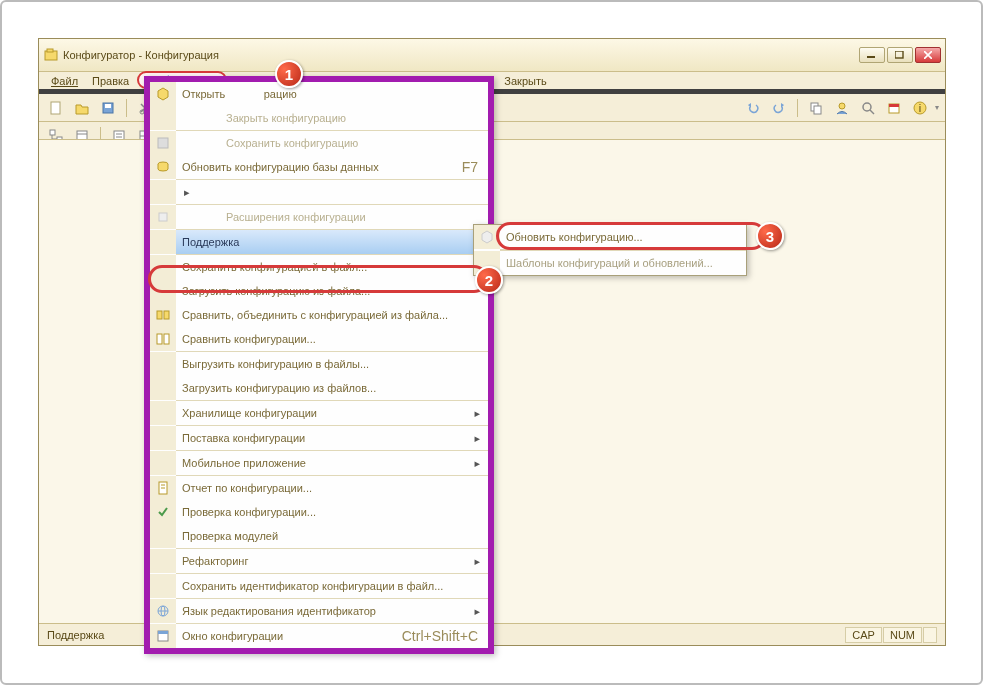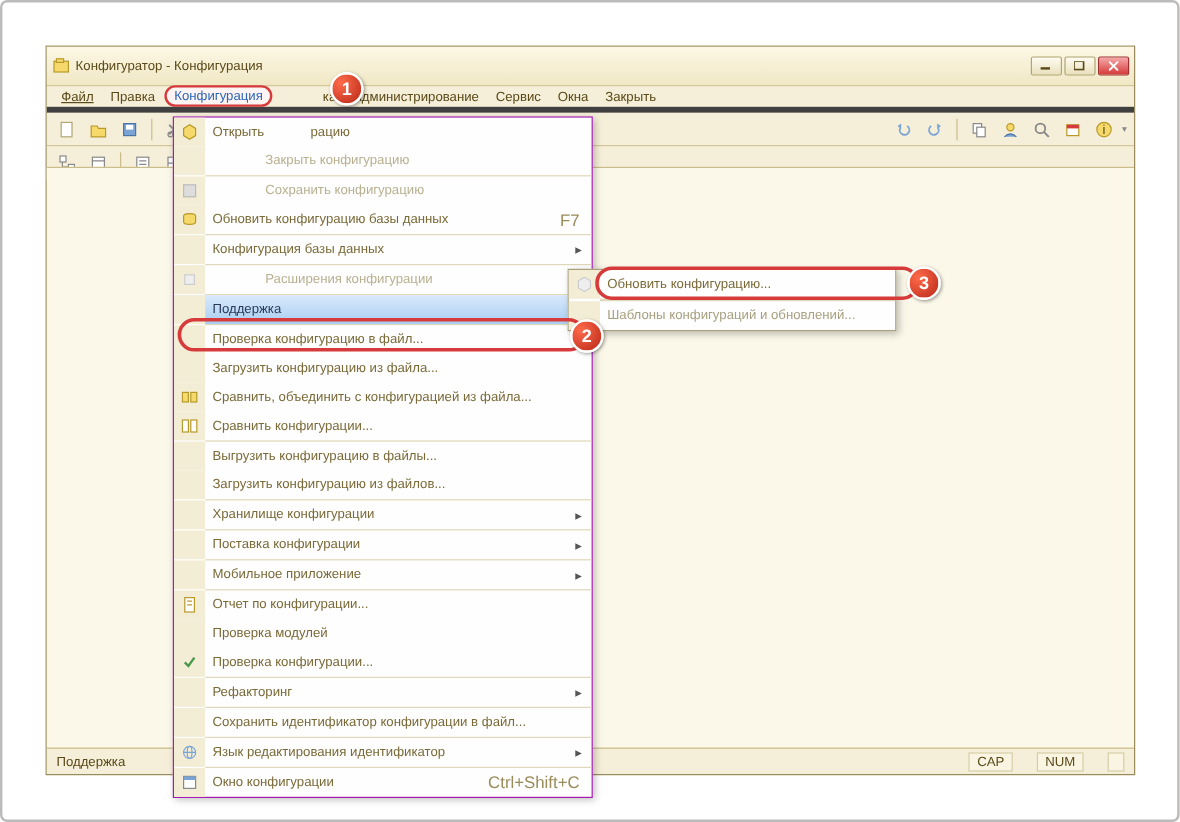--- a/index.html
+++ b/index.html
@@ -15,24 +15,24 @@
 .menubar { height: 22px; display: flex; align-items: flex-end; padding: 0 6px; gap: 2px; border-bottom: 5px solid #404040; background: #f5eed8; }
 .menu-item { padding: 2px 6px; color: #5a4a18; cursor: pointer; text-decoration: underline; text-decoration-color: transparent; }
 .menu-item .u { text-decoration: underline; }
 .menu-item.highlighted { border: 2.5px solid #d63a3a; border-radius: 10px; padding: 1px 6px; color: #2a66b8; background: #fff4f4; }
 .toolbar { height: 28px; display: flex; align-items: center; padding: 0 6px; gap: 4px; border-bottom: 1px solid #cbbd8a; background: #f5eed8; }
 .toolbar2 { height: 28px; display: flex; align-items: center; padding: 0 6px; gap: 4px; border-bottom: 1px solid #cbbd8a; background: #f5eed8; }
 .tbtn { width: 22px; height: 22px; border: 1px solid transparent; border-radius: 2px; display: flex; align-items: center; justify-content: center; cursor: pointer; }
 .tsep { width: 1px; height: 18px; background: #cbbd8a; margin: 0 3px; }
 .client { position: absolute; left: 0; top: 100px; right: 0; bottom: 22px; background: #fbf7e9; border-top: 1px solid #cbbd8a; }
 .statusbar { position: absolute; left: 0; right: 0; bottom: 0; height: 22px; background: #f5eed8; border-top: 1px solid #cbbd8a; display: flex; align-items: center; padding: 0 8px; color: #5a4a18; }
-.statusbar .right { margin-left: auto; display: flex; gap: 20px; }
+.statusbar .right { margin-left: auto; display: flex; gap: 1px; }
 .status-cell { border: 1px solid #d6cda6; padding: 1px 6px; background: #faf5e3; }
 
-.dropdown { position: absolute; left: 144px; top: 97px; width: 350px; background: #fefefe; border: 1px solid #a21caf; box-shadow: 2px 2px 6px rgba(0,0,0,0.25); }
+.dropdown { position: absolute; left: 144px; top: 76px; width: 350px; background: #fefefe; border: 6px solid #a21caf; box-shadow: 2px 2px 6px rgba(0,0,0,0.25); }
 .dd-row { display: flex; align-items: center; height: 24px; color: #7a6a38; cursor: pointer; }
 .dd-row.disabled { color: #b8b090; cursor: default; gap: 44px; }
 .dd-row.highlight { background: linear-gradient(#d9e9fb,#a9cef2); color: #2a3a5a; }
 .dd-icon { width: 26px; height: 24px; background: #f3edd6; display: flex; align-items: center; justify-content: center; flex-shrink: 0; }
 .dd-label { flex: 1; padding-left: 6px; white-space: nowrap; overflow: hidden; }
 .dd-shortcut { padding: 0 10px; color: #9a8c5a; font-size: 14px; }
 .dd-arrow { padding: 0 8px; color: #555; }
 .dd-sep { height: 1px; background: #e0d8b8; margin-left: 26px; }
 
 .submenu { position: absolute; left: 473px; top: 224px; width: 274px; background: #fefefe; border: 1px solid #a9a07a; box-shadow: 2px 2px 6px rgba(0,0,0,0.25); }
@@ -232,42 +232,41 @@
           <ellipse cx="7" cy="4" rx="5" ry="2" fill="#f6d96b" stroke="#b89a2a"></ellipse>
           <path d="M2 4 v5 a5 2 0 0 0 10 0 v-5" fill="#f6d96b" stroke="#b89a2a"></path>
         </svg>
       </div>
     <span class="dd-label">Обновить конфигурацию базы данных</span>
     <span class="dd-shortcut">F7</span>
   </div>
   <div class="dd-sep"></div>
   <div class="dd-row">
     <div class="dd-icon"></div>
-      <span class="dd-label">Конфигурация базы данных</span>
       <span class="dd-arrow">▸</span>
   </div>
   <div class="dd-sep"></div>
   <div class="dd-row disabled">
     <div class="dd-icon">
         <svg width="14" height="14">
           <rect x="3" y="3" width="8" height="8" fill="#eee" stroke="#ccc"></rect>
         </svg>
       </div>
     <span class="dd-label">Расширения конфигурации</span>
   </div>
   <div class="dd-sep"></div>
   <div class="dd-row highlight">
     <div class="dd-icon"></div>
       <span class="dd-label">Поддержка</span>
       <span class="dd-arrow">▸</span>
   </div>
   <div class="dd-sep"></div>
   <div class="dd-row">
     <div class="dd-icon"></div>
-      <span class="dd-label">Проверка конфигурацию в файл...</span>
+      <span class="dd-label">Сохранить конфигурацией в файл...</span>
   </div>
   <div class="dd-row">
     <div class="dd-icon"></div>
       <span class="dd-label">Загрузить конфигурацию из файла...</span>
   </div>
   <div class="dd-row">
     <div class="dd-icon">
         <svg width="14" height="14">
           <rect x="1" y="3" width="5" height="8" fill="#f6d96b" stroke="#b89a2a"></rect>
           <rect x="8" y="3" width="5" height="8" fill="#f6d96b" stroke="#b89a2a"></rect>
@@ -316,31 +315,31 @@
     <div class="dd-icon">
         <svg width="14" height="14">
           <rect x="3" y="1" width="8" height="12" fill="#fff" stroke="#b89a2a"></rect>
           <line x1="5" y1="4" x2="9" y2="4" stroke="#b89a2a"></line>
           <line x1="5" y1="7" x2="9" y2="7" stroke="#b89a2a"></line>
         </svg>
       </div>
     <span class="dd-label">Отчет по конфигурации...</span>
   </div>
   <div class="dd-row">
+    <div class="dd-icon">
+        <svg width="14" height="14">
+          <path d="M3 7 L6 10 L11 3" fill="none" stroke="#4a9a4a" stroke-width="2"></path>
+        </svg>
+      </div>
+    <span class="dd-label">Проверка конфигурации...</span>
+  </div>
+  <div class="dd-row">
       <div class="dd-icon"></div>
       <span class="dd-label">Проверка модулей</span>
     </div>
-  <div class="dd-row">
-    <div class="dd-icon">
-        <svg width="14" height="14">
-          <path d="M3 7 L6 10 L11 3" fill="none" stroke="#4a9a4a" stroke-width="2"></path>
-        </svg>
-      </div>
-    <span class="dd-label">Проверка конфигурации...</span>
-  </div>
   <div class="dd-sep"></div>
   <div class="dd-row">
       <div class="dd-icon"></div>
       <span class="dd-label">Рефакторинг</span>
       <span class="dd-arrow">▸</span>
     </div>
   <div class="dd-sep"></div>
   <div class="dd-row">
       <div class="dd-icon"></div>
       <span class="dd-label">Сохранить идентификатор конфигурации в файл...</span>

